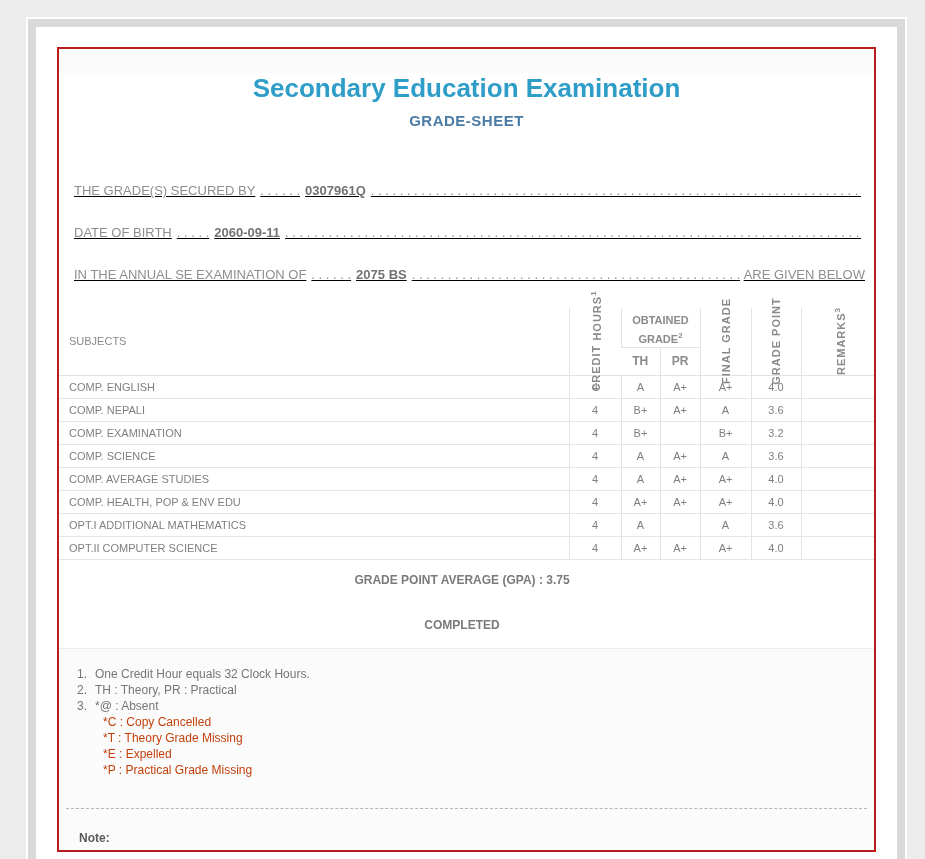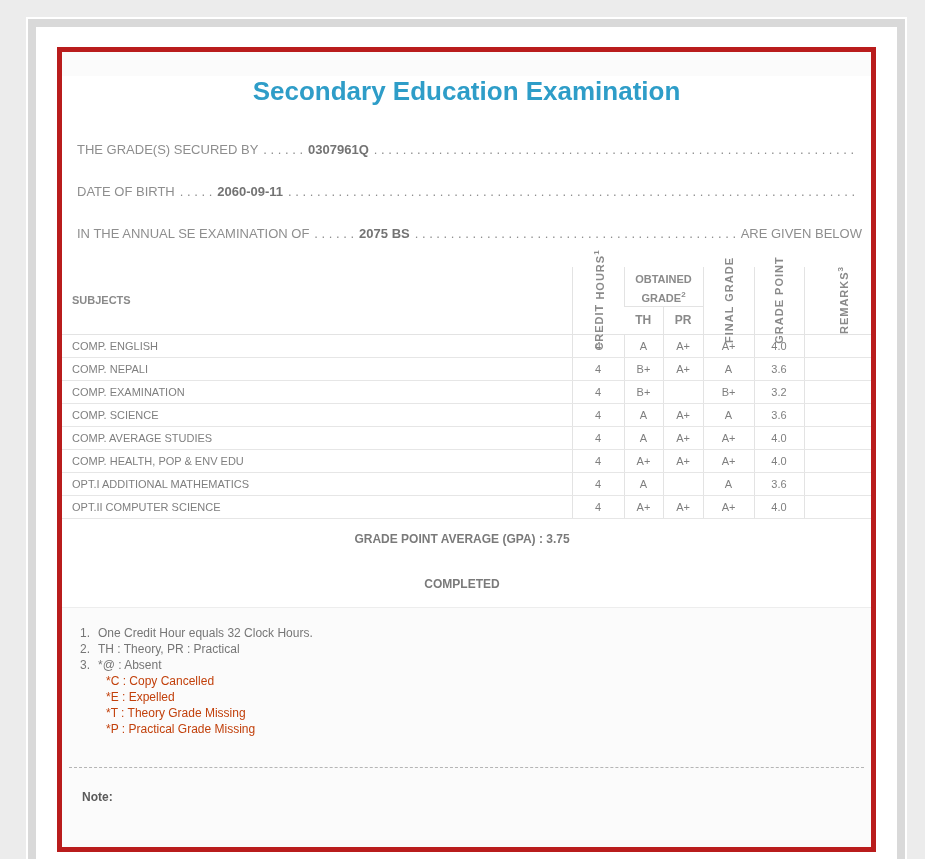--- a/index.html
+++ b/index.html
@@ -21,21 +21,21 @@
     padding: 8px;
     height: 100%;
   }
   .sheet {
     background: #ffffff;
     height: 100%;
     padding: 20px 21px;
   }
   .panel {
     background: #fbfbfb;
-    border: 5px solid #b91c1c;
+    border: 2px solid #b91c1c;
     height: 805px;
     overflow: hidden;
   }
   .white-section {
     background: #ffffff;
     border-bottom: 1px solid #ededed;
     padding-bottom: 6px;
   }
   .title {
     margin-top: 24px;
@@ -47,21 +47,21 @@
   }
   .subtitle {
     margin-top: 9px;
     text-align: center;
     font-size: 15px;
     font-weight: bold;
     color: #4a7ba6;
     letter-spacing: 0.5px;
     line-height: 18px;
   }
-  .info-lines { margin-top: 35px; padding: 0 9px 0 15px; }
+  .info-lines { margin-top: 52px; padding: 0 9px 0 15px; text-decoration: underline; }
   .info-line {
     display: flex;
     align-items: baseline;
     font-size: 13px;
     color: #8e8e8e;
     line-height: 18px;
     margin-bottom: 24px;
     white-space: nowrap;
   }
   .info-line .lbl { flex: 0 0 auto; }
@@ -84,21 +84,21 @@
     border-left: 1px solid #e3e3e3;
     color: #7f7f7f;
     font-size: 11px;
     vertical-align: middle;
   }
   table.grades th:first-child, table.grades td:first-child { border-left: none; }
   table.grades thead th { border-bottom: 1px solid #e3e3e3; color: #8a8a8a; }
   th.subjects-h {
     text-align: left;
     padding-left: 10px;
-    font-weight: bold;
+    font-weight: normal;
     font-size: 11px;
   }
   .vwrap { position: relative; height: 64px; }
   .vtext {
     position: absolute;
     top: 50%; left: 50%;
     transform: translate(-50%, -50%) rotate(-90deg);
     font-weight: bold;
     font-size: 11px;
     letter-spacing: 1px;
@@ -171,20 +171,21 @@
 </head>
 <body>
 
 <div class="sheet-frame">
   <div class="sheet-border">
     <div class="sheet">
       <div class="panel">
 
         <div class="white-section">
           <div class="title">Secondary Education Examination</div>
+          <div class="subtitle">GRADE-SHEET</div>
 
           <div class="info-lines">
             <div class="info-line">
               <span class="lbl">THE GRADE(S) SECURED BY</span>
               <span class="middots">. . . . . .</span>
               <span class="val">0307961Q</span>
               <span class="fill">. . . . . . . . . . . . . . . . . . . . . . . . . . . . . . . . . . . . . . . . . . . . . . . . . . . . . . . . . . . . . . . . . . . . . . . . . . . . . . . . . . . . . . . . . . . . . . . . . . . . . . . . . . . . . . . . . . . . . . . . . . . . . . . . . . . . . . . . . . . . . . . . . . . .</span>
               <span class="sfx"></span>
             </div>
             <div class="info-line">
@@ -346,22 +347,22 @@
           </div>
           <div class="fn-row">
             <span class="fn-num">2.</span>
             <span>TH : Theory, PR : Practical</span>
           </div>
           <div class="fn-row">
             <span class="fn-num">3.</span>
             <span>*@ : Absent</span>
           </div>
           <div class="fn-sub">*C : Copy Cancelled</div>
+          <div class="fn-sub">*T : Theory Grade Missing</div>
           <div class="fn-sub">*E : Expelled</div>
-          <div class="fn-sub">*T : Theory Grade Missing</div>
           <div class="fn-sub">*P : Practical Grade Missing</div>
         </div>
 
         <div class="divider"></div>
 
         <div class="footer-note">
           <div class="heading">Note:</div>
         </div>
 
       </div>

